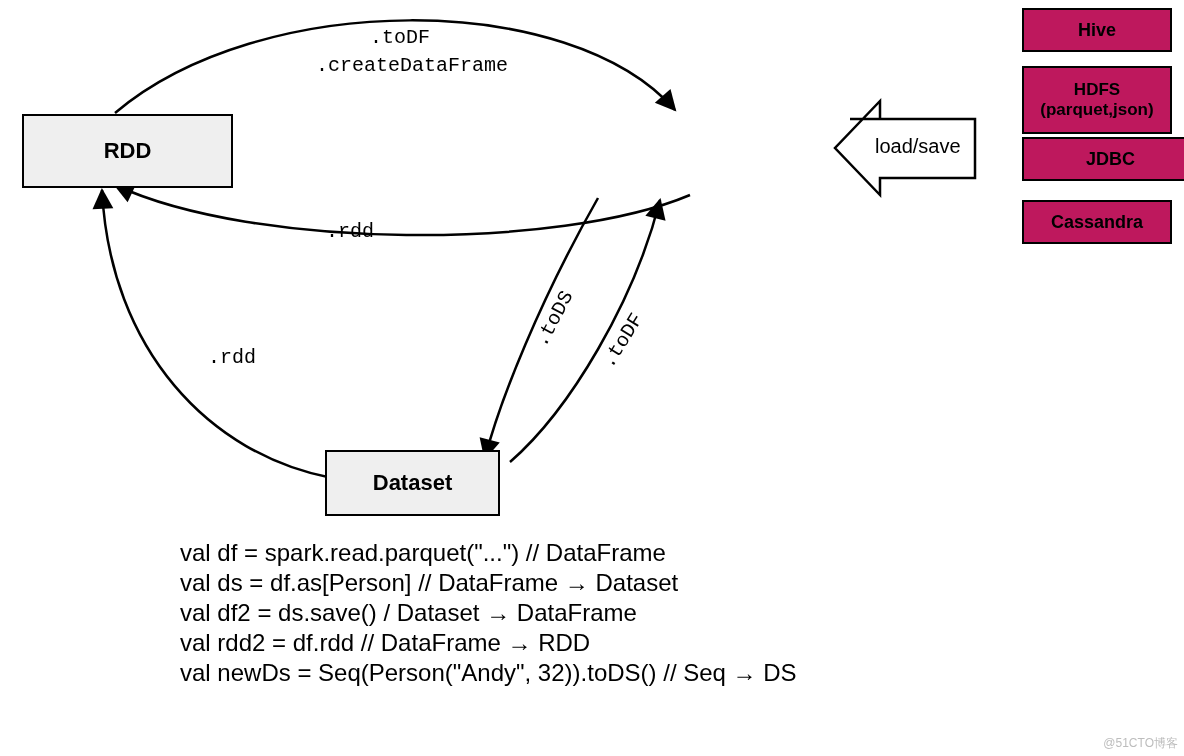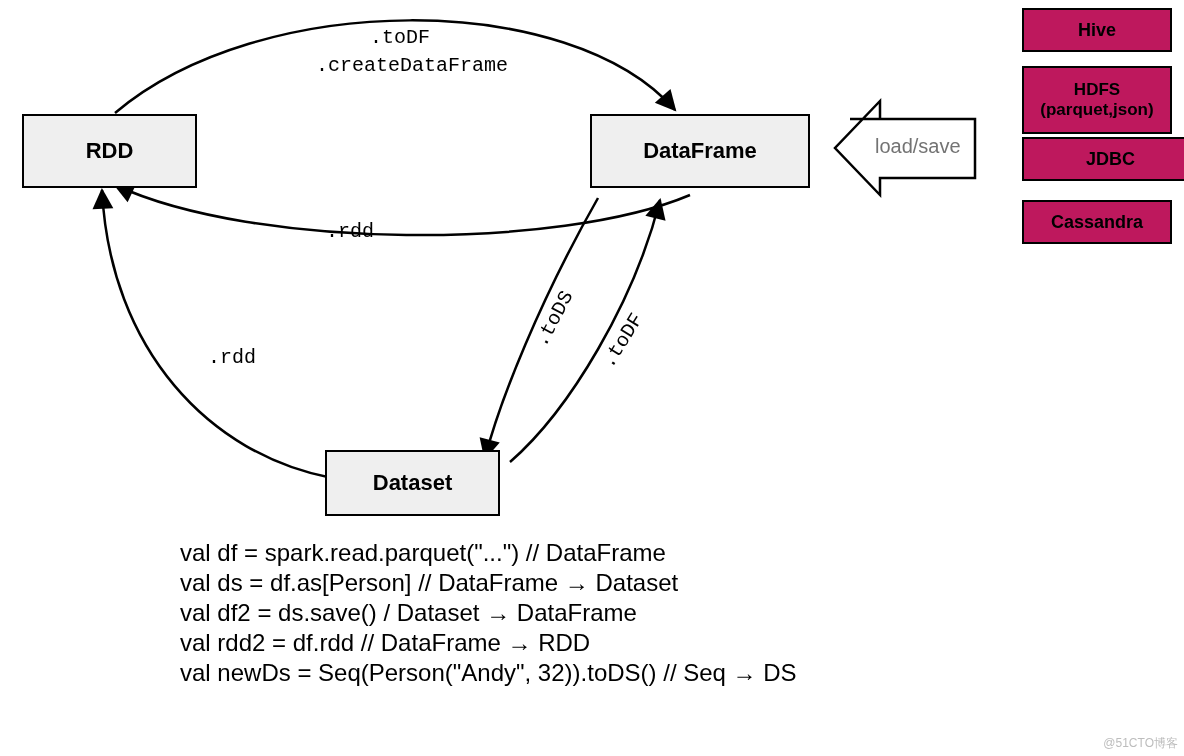--- a/index.html
+++ b/index.html
@@ -60,21 +60,21 @@
     font-family: "Courier New", monospace;
     font-size: 20px;
     color: #000;
     white-space: nowrap;
     transform-origin: left top;
   }
   .arrow-block-label {
     position: absolute;
     font-family: "Comic Sans MS", cursive, sans-serif;
     font-size: 20px;
-    color: #737373;
+    color: #000000;
     white-space: nowrap;
   }
   .code-block {
     position: absolute;
     font-family: Arial, Helvetica, sans-serif;
     font-size: 24px;
     line-height: 1.25;
     color: #000;
     white-space: nowrap;
   }
@@ -117,27 +117,24 @@
              L 975 119
              L 975 178
              L 880 178
              L 880 195
              L 835 148
              L 880 101
              L 880 119 Z" fill="#ffffff" stroke="#000" stroke-width="2.5"></path>
   </g>
 </svg>
 
-<div class="node-box" style="left:22px; top:114px; width:175px; height:74px;">
+<div class="node-box" style="left:22px; top:114px; width:211px; height:74px;">
   <span>RDD</span>
 </div>
 
-<div class="node-box" style="left:590px; top:114px; width:220px; height:74px;">
-  <span>DataFrame</span>
-</div>
 
 <div class="node-box" style="left:325px; top:450px; width:175px; height:66px;">
   <span>Dataset</span>
 </div>
 
 <div class="edge-label" style="left:370px; top:26px;">.toDF</div>
 <div class="edge-label" style="left:316px; top:54px;">.createDataFrame</div>
 <div class="edge-label" style="left:326px; top:220px;">.rdd</div>
 <div class="edge-label" style="left:208px; top:346px;">.rdd</div>
 <div class="edge-label-rot" style="left:530px; top:340px; transform: rotate(-62deg);">.toDS</div>

